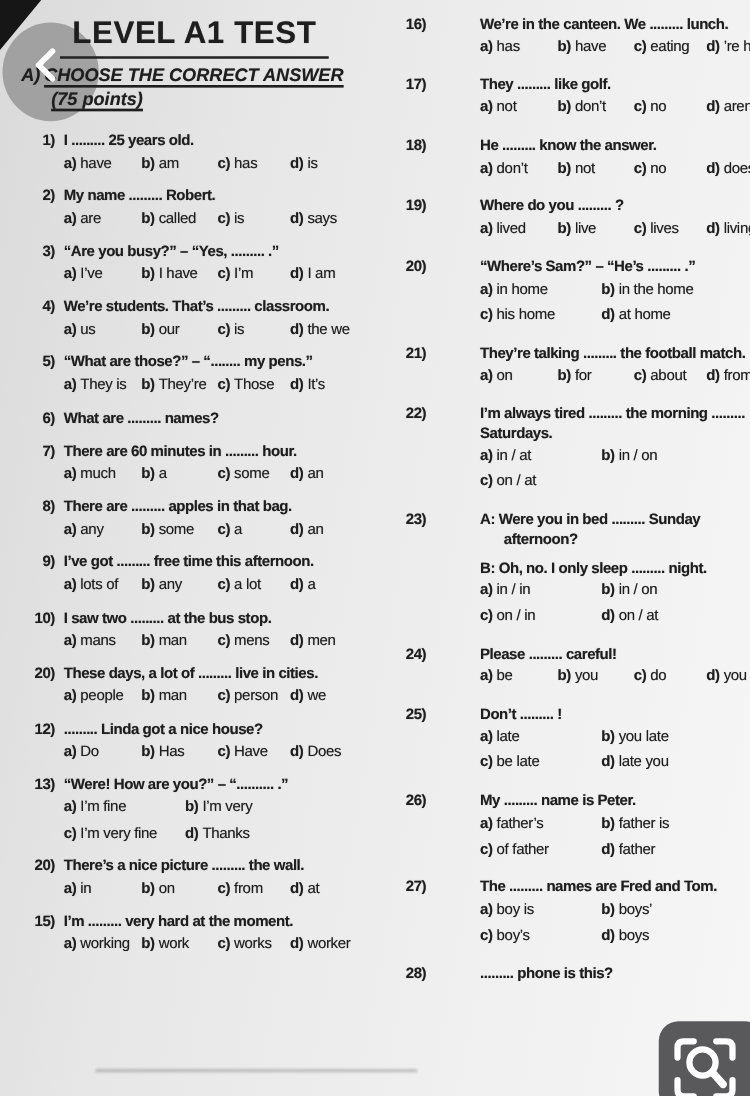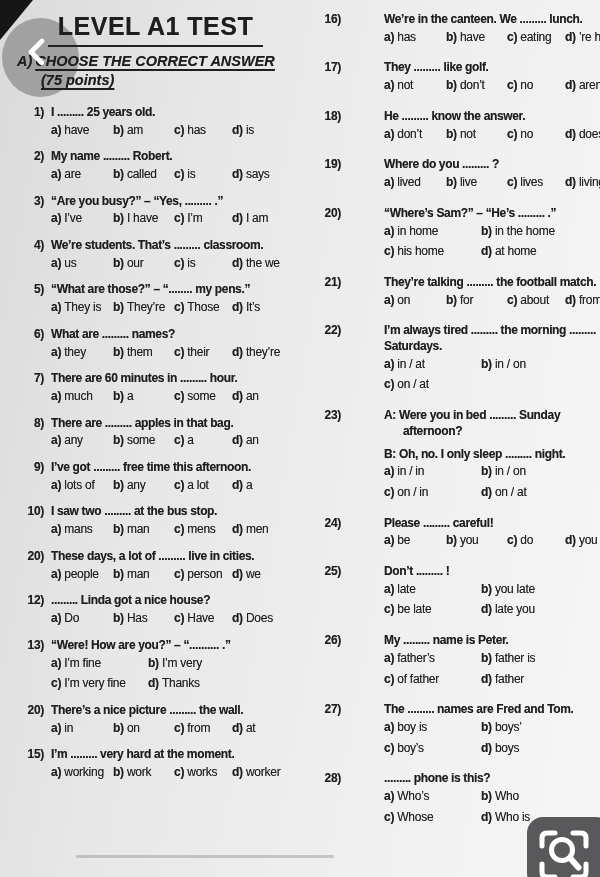--- a/index.html
+++ b/index.html
@@ -134,26 +134,20 @@
                 <span class="opt"><b class="opt-label">c)</b><span class="opt-text">&nbsp;Those</span></span>
                 <span class="opt"><b class="opt-label">d)</b><span class="opt-text">&nbsp;It’s</span></span>
               </div>
     </div>
   </div>
 
   <div class="q">
     <div class="q-num">6)</div>
     <div class="q-body">
       <div class="q-text">What are ......... names?</div>
-              <div class="opts g4">
-                <span class="opt"><b class="opt-label">a)</b><span class="opt-text">&nbsp;they</span></span>
-                <span class="opt"><b class="opt-label">b)</b><span class="opt-text">&nbsp;them</span></span>
-                <span class="opt"><b class="opt-label">c)</b><span class="opt-text">&nbsp;their</span></span>
-                <span class="opt"><b class="opt-label">d)</b><span class="opt-text">&nbsp;they’re</span></span>
-              </div>
     </div>
   </div>
 
   <div class="q">
     <div class="q-num">7)</div>
     <div class="q-body">
       <div class="q-text">There are 60 minutes in ......... hour.</div>
               <div class="opts g4">
                 <span class="opt"><b class="opt-label">a)</b><span class="opt-text">&nbsp;much</span></span>
                 <span class="opt"><b class="opt-label">b)</b><span class="opt-text">&nbsp;a</span></span>
@@ -423,26 +417,20 @@
                 <span class="opt"><b class="opt-label">c)</b><span class="opt-text">&nbsp;boy’s</span></span>
                 <span class="opt"><b class="opt-label">d)</b><span class="opt-text">&nbsp;boys</span></span>
               </div>
     </div>
   </div>
 
   <div class="q">
     <div class="q-num">28)</div>
     <div class="q-body">
       <div class="q-text">......... phone is this?</div>
-              <div class="opts g2">
-                <span class="opt"><b class="opt-label">a)</b><span class="opt-text">&nbsp;Who’s</span></span>
-                <span class="opt"><b class="opt-label">b)</b><span class="opt-text">&nbsp;Who</span></span>
-                <span class="opt"><b class="opt-label">c)</b><span class="opt-text">&nbsp;Whose</span></span>
-                <span class="opt"><b class="opt-label">d)</b><span class="opt-text">&nbsp;Who is</span></span>
-              </div>
     </div>
   </div>
 </div>
     </div>
   </div>
 
   <div class="scan-smudge"></div>
 
   <button class="lens-btn" aria-label="search with image">
     <svg width="62" height="62" viewBox="0 0 62 62">

